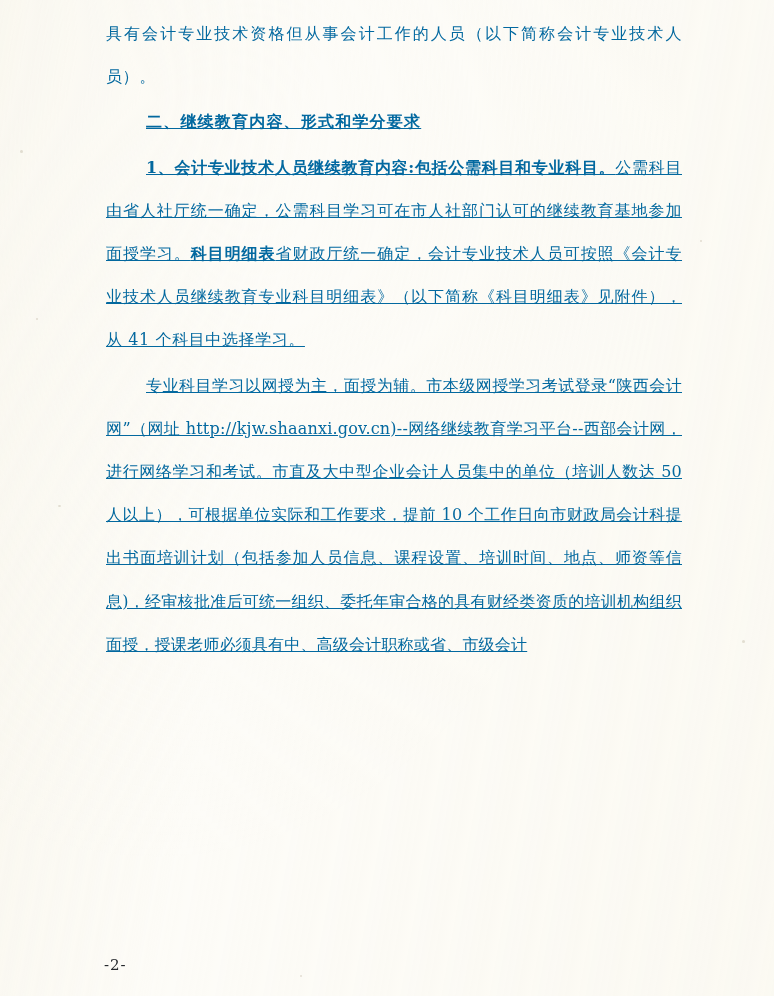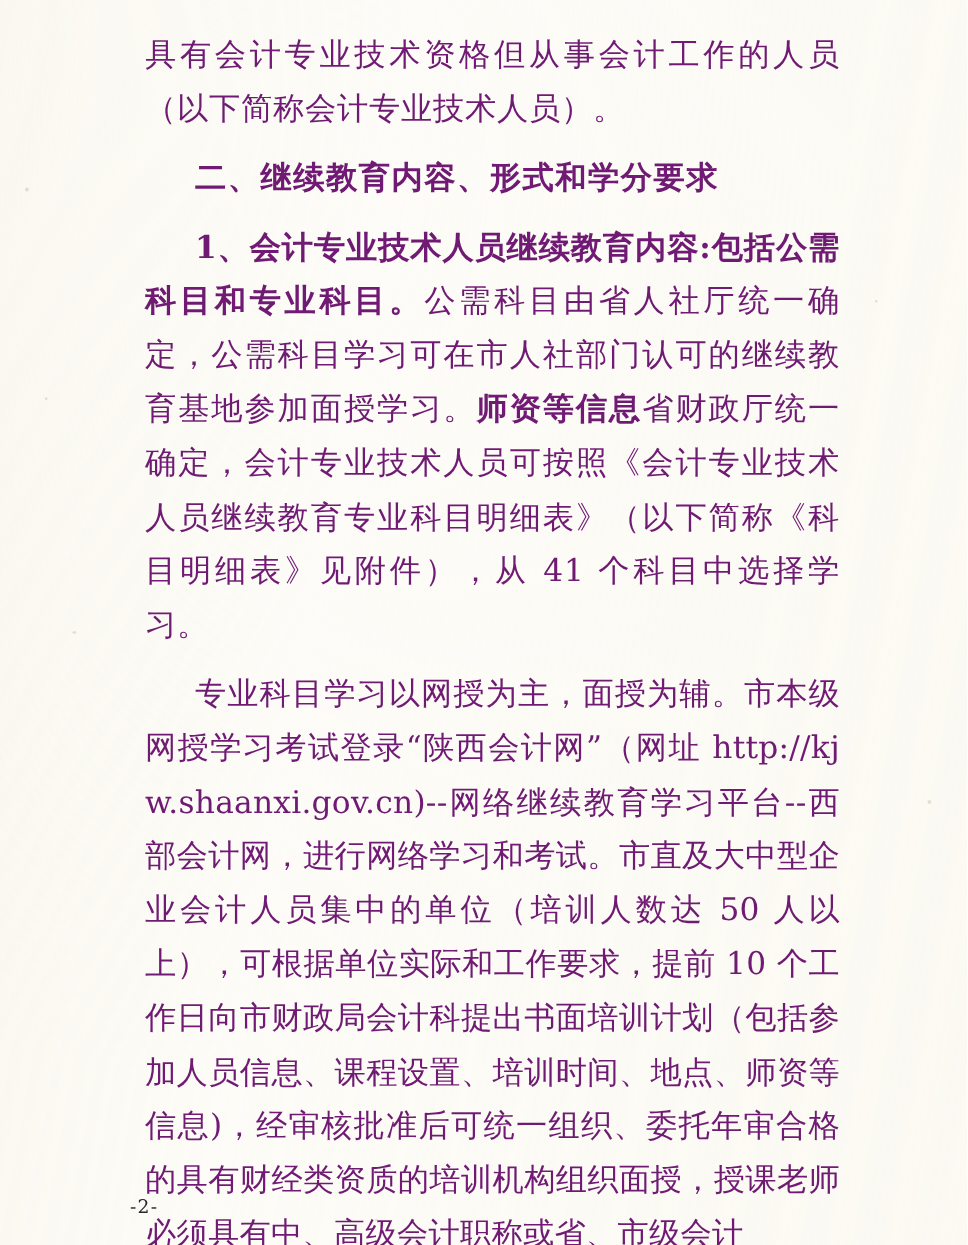--- a/index.html
+++ b/index.html
@@ -30,34 +30,35 @@
     inset: 0;
     padding: 0;
   }
   .doc-body {
     position: absolute;
     left: 104px;
     top: 10px;
     width: 580px;
   }
   p {
-    margin: 12px;
-    color: #701a75;
-    font-size: 25px;
+    margin: 2px;
+    color: #0369a1;
+    font-size: 16px;
     line-height: 43.2px;
     letter-spacing: 0.6px;
     text-align: justify;
     text-justify: inter-ideograph;
     word-break: break-all;
   }
   p.cont {
     text-indent: 0;
   }
   p.indent {
     text-indent: 40px;
+    text-decoration: underline;
   }
   .heading {
     font-weight: bold;
     letter-spacing: 1.2px;
   }
   .b {
     font-weight: bold;
   }
   .latin {
     font-family: "DejaVu Serif", "Liberation Serif", serif;
@@ -88,21 +89,21 @@
 
     <p class="cont">
       <span>具有会计专业技术资格但从事会计工作的人员（以下简称会计专业技术人员）。</span>
     </p>
 
     <p class="indent">
       <span class="heading">二、继续教育内容、形式和学分要求</span>
     </p>
 
     <p class="indent">
-      <span class="b">1、会计专业技术人员继续教育内容:包括公需科目和专业科目。</span><span>公需科目由省人社厅统一确定，公需科目学习可在市人社部门认可的继续教育基地参加面授学习。</span><span class="b">师资等信息</span><span>省财政厅统一确定，会计专业技术人员可按照《会计专业技术人员继续教育专业科目明细表》（以下简称《科目明细表》见附件），从 41 个科目中选择学习。</span>
+      <span class="b">1、会计专业技术人员继续教育内容:包括公需科目和专业科目。</span><span>公需科目由省人社厅统一确定，公需科目学习可在市人社部门认可的继续教育基地参加面授学习。</span><span class="b">科目明细表</span><span>省财政厅统一确定，会计专业技术人员可按照《会计专业技术人员继续教育专业科目明细表》（以下简称《科目明细表》见附件），从 41 个科目中选择学习。</span>
     </p>
 
 
     <p class="indent">
       <span class="latin">专业科目学习以网授为主，面授为辅。市本级网授学习考试登录“陕西会计网”（网址 http://kjw.shaanxi.gov.cn)--网络继续教育学习平台--西部会计网，进行网络学习和考试。市直及大中型企业会计人员集中的单位（培训人数达 50 人以上），可根据单位实际和工作要求，提前 10 个工作日向市财政局会计科提出书面培训计划（包括参加人员信息、课程设置、培训时间、地点、师资等信息)，经审核批准后可统一组织、委托年审合格的具有财经类资质的培训机构组织面授，授课老师必须具有中、高级会计职称或省、市级会计</span>
     </p>
 
   </div>
 
   <div class="page-number">-2-</div>

